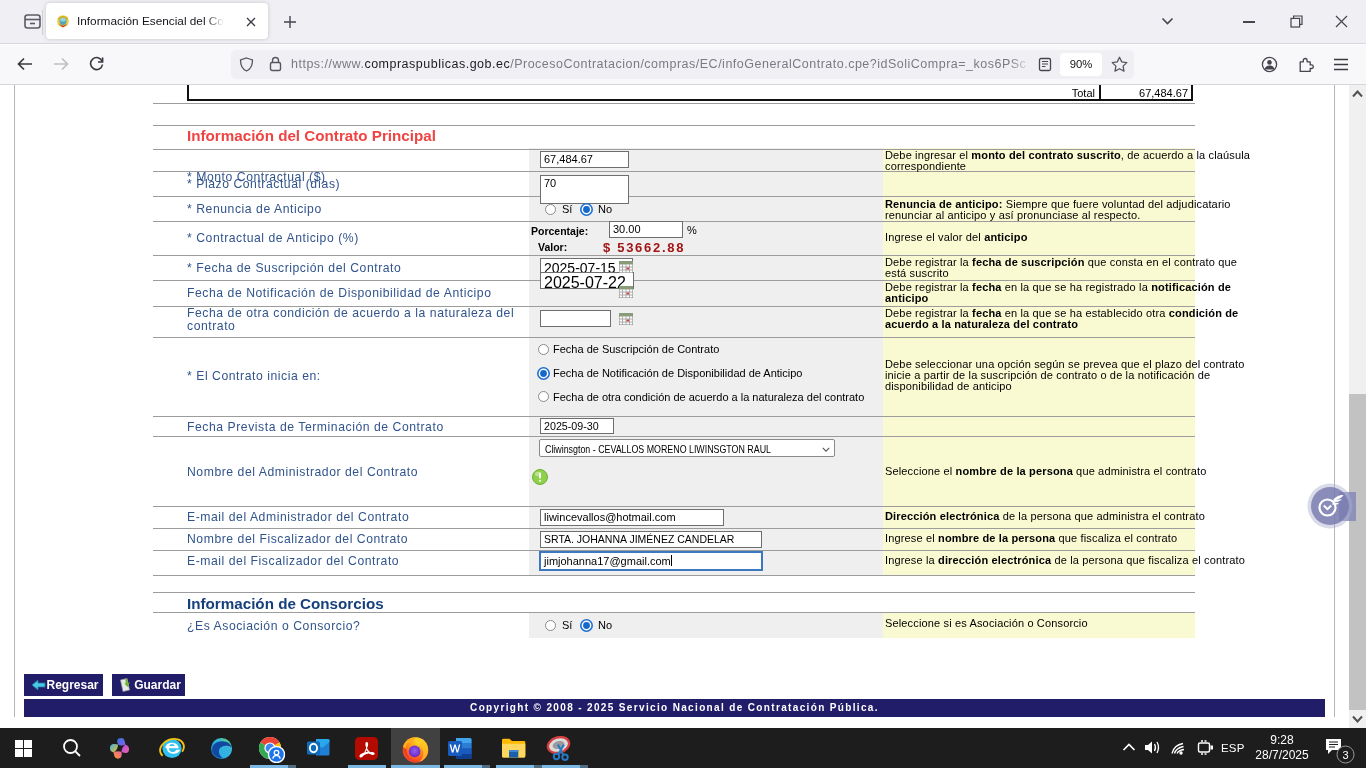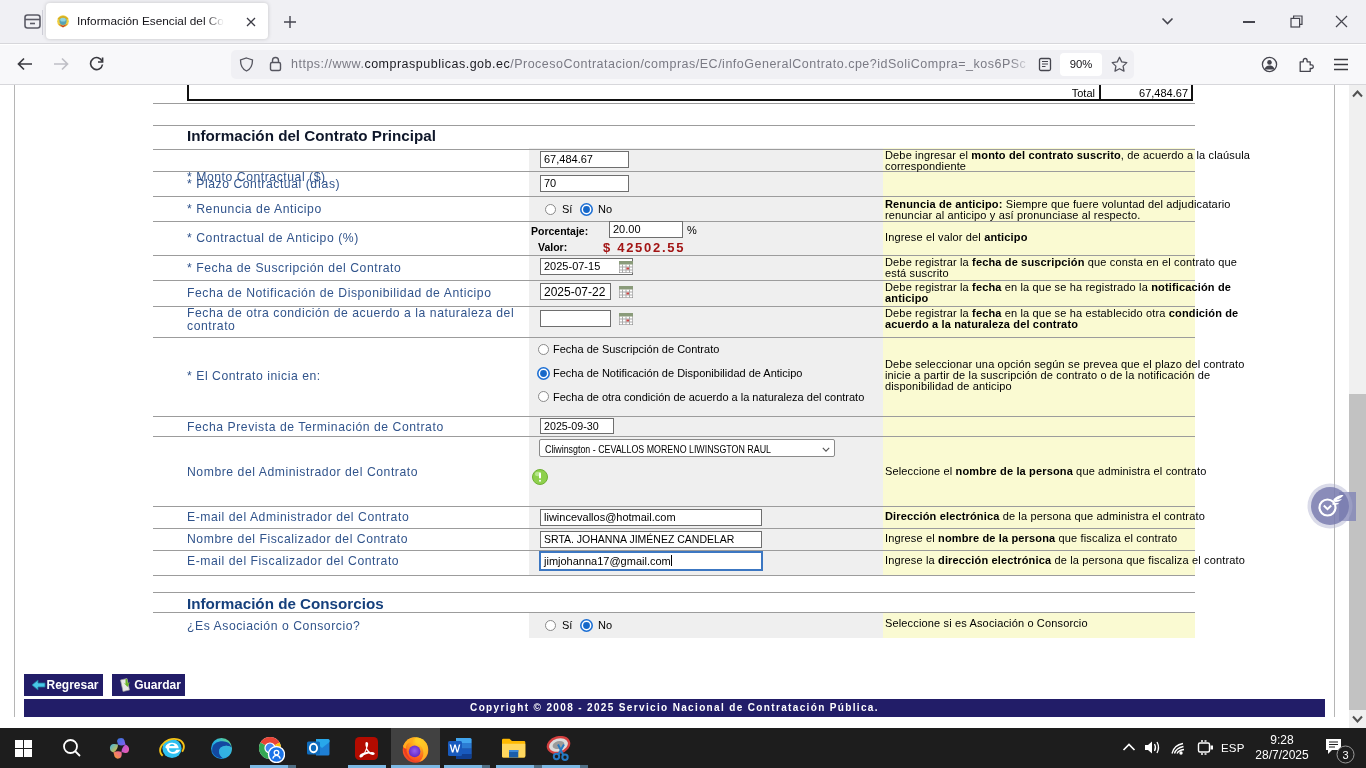--- a/index.html
+++ b/index.html
@@ -106,21 +106,21 @@
 <div class="a" style="left:1191px;top:85px;width:2px;height:16px;background:#111"></div>
 <div class="a" style="left:1099px;top:85px;width:2px;height:14px;background:#111"></div>
 <div class="a" style="left:187px;top:99px;width:1006px;height:2px;background:#111"></div>
 <div class="a" style="left:153px;top:103px;width:1042px;height:1px;background:#9c9c9c"></div>
 <div class="blk" style="left:1000px;top:87px;width:95px;text-align:right">Total</div>
 <div class="blk" style="left:1105px;top:87px;width:83px;text-align:right">67,484.67</div>
 
 <div class="a" style="left:529px;top:148px;width:354px;height:427px;background:#efefef"></div>
 <div class="a" style="left:883px;top:148px;width:312px;height:427px;background:#fafad2"></div>
 <div class="hr" style="top:125px"></div>
-<div class="a" style="left:187px;top:127px;font-size:15.2px;font-weight:bold;color:#0f172a">Información del Contrato Principal</div>
+<div class="a" style="left:187px;top:127px;font-size:15.2px;font-weight:bold;color:#ef4444">Información del Contrato Principal</div>
 <div class="hr" style="top:148.5px"></div>
 <div class="hr" style="top:171px"></div>
 <div class="hr" style="top:196px"></div>
 <div class="hr" style="top:221px"></div>
 <div class="hr" style="top:255px"></div>
 <div class="hr" style="top:280px"></div>
 <div class="hr" style="top:306px"></div>
 <div class="hr" style="top:337px"></div>
 <div class="hr" style="top:416px"></div>
 <div class="hr" style="top:436px"></div>
@@ -137,35 +137,35 @@
 <div class="lbl" style="top:286px">Fecha de Notificación de Disponibilidad de Anticipo</div>
 <div class="lbl" style="top:307px;white-space:normal;width:348px;line-height:12.5px">Fecha de otra condición de acuerdo a la naturaleza del contrato</div>
 <div class="lbl" style="top:369px">* El Contrato inicia en:</div>
 <div class="lbl" style="top:420px">Fecha Prevista de Terminación de Contrato</div>
 <div class="lbl" style="top:465px">Nombre del Administrador del Contrato</div>
 <div class="lbl" style="top:510px">E-mail del Administrador del Contrato</div>
 <div class="lbl" style="top:532px">Nombre del Fiscalizador del Contrato</div>
 <div class="lbl" style="top:554px">E-mail del Fiscalizador del Contrato</div>
 
 <div class="inp" style="left:540px;top:151px;width:89px;height:17px">67,484.67</div>
-<div class="inp" style="left:540px;top:175px;width:89px;height:17px">70</div>
+<div class="inp" style="left:540px;top:175px;width:89px;height:29px">70</div>
 <div class="a" style="left:545px;top:204px;width:11px;height:11px;border-radius:50%;background:#fff;border:1px solid #8a8a8a"></div>
 <div class="blk" style="left:562px;top:203px">Sí</div>
 <svg class="a" style="left:580px;top:203px" width="13" height="13" viewBox="0 0 13 13">
       <circle cx="6.5" cy="6.5" r="5.7" fill="#fff" stroke="#1c6fd4" stroke-width="1.6"></circle>
       <circle cx="6.5" cy="6.5" r="3.4" fill="#1668c9"></circle>
     </svg>
 <div class="blk" style="left:598px;top:203px">No</div>
 <div class="blk" style="left:531px;top:225px;font-weight:bold;font-size:10.5px">Porcentaje:</div>
-<div class="inp" style="left:609px;top:221px;width:74px;height:17px">20.00</div>
+<div class="inp" style="left:609px;top:221px;width:74px;height:17px">30.00</div>
 <div class="blk" style="left:687px;top:224px">%</div>
 <div class="blk" style="left:538px;top:241px;font-weight:bold;font-size:10.5px">Valor:</div>
-<div class="blk" style="left:603px;top:240px;font-weight:bold;color:#a31515;font-size:13px;letter-spacing:1.7px">$ 42502.55</div>
-<div class="inp" style="left:540px;top:258px;width:93px;height:17px;font-size:11px">2025-07-15</div>
-<div class="inp" style="left:540px;top:283px;width:71px;height:17px;font-size:12px">2025-07-22</div>
+<div class="blk" style="left:603px;top:240px;font-weight:bold;color:#a31515;font-size:13px;letter-spacing:1.7px">$ 53662.88</div>
+<div class="inp" style="left:540px;top:258px;width:93px;height:17px;font-size:14px">2025-07-15</div>
+<div class="inp" style="left:540px;top:272px;width:94px;height:17px;font-size:16px">2025-07-22</div>
 <div class="inp" style="left:540px;top:310px;width:71px;height:17px"></div>
 
 <svg class="a" style="left:619px;top:261px" width="14" height="12" viewBox="0 0 14 12">
       <rect x="0" y="0" width="14" height="12" fill="#fff" stroke="#777" stroke-width="1"></rect>
       <rect x="0" y="0" width="14" height="3.5" fill="#8a9b7a"></rect>
       <path d="M0 6 H14 M0 9 H14 M3.5 3.5 V12 M7 3.5 V12 M10.5 3.5 V12" stroke="#aaa" stroke-width="1"></path>
       <rect x="7.5" y="6.5" width="2.5" height="2" fill="#c44"></rect>
     </svg>
 <svg class="a" style="left:619px;top:286px" width="14" height="12" viewBox="0 0 14 12">
       <rect x="0" y="0" width="14" height="12" fill="#fff" stroke="#777" stroke-width="1"></rect>
@@ -196,21 +196,21 @@
       <path d="M.8 .8 L4 4.2 L7.2 .8" fill="none" stroke="#555" stroke-width="1.1"></path>
     </svg>
 
 <svg class="a" style="left:532px;top:469px" width="16" height="16" viewBox="0 0 16 16">
       <circle cx="8" cy="8" r="7.5" fill="#8ed04c"></circle>
       <circle cx="8" cy="8" r="7.5" fill="none" stroke="#6fb034" stroke-width="1"></circle>
       <ellipse cx="6" cy="5" rx="3" ry="2.2" fill="#b8e68e"></ellipse>
       <rect x="7" y="3.5" width="2" height="6" rx="1" fill="#fff"></rect>
       <rect x="7" y="10.8" width="2" height="2" rx="1" fill="#fff"></rect>
     </svg>
-<div class="inp" style="left:540px;top:509px;width:222px;height:17px">liwincevallos@hotmail.com</div>
+<div class="inp" style="left:540px;top:509px;width:184px;height:17px">liwincevallos@hotmail.com</div>
 <div class="inp" style="left:540px;top:531px;width:222px;height:17px;font-size:10.5px">SRTA. JOHANNA JIMÉNEZ CANDELAR</div>
 <div class="inp" style="left:539px;top:551px;width:224px;height:20px;border:2px solid #3c77c2;padding-top:2px">jimjohanna17@gmail.com<span style="display:inline-block;width:1px;height:11px;background:#000;vertical-align:-1px"></span></div>
 
 <div class="help" style="top:150px">Debe ingresar el <b>monto del contrato suscrito</b>, de acuerdo a la claúsula<br>correspondiente</div>
 <div class="help" style="top:199px"><b>Renuncia de anticipo:</b> Siempre que fuere voluntad del adjudicatario<br>renunciar al anticipo y así pronunciase al respecto.</div>
 <div class="help" style="top:232px">Ingrese el valor del <b>anticipo</b></div>
 <div class="help" style="top:282px">Debe registrar la <b>fecha</b> en la que se ha registrado la <b>notificación de<br>anticipo</b></div>
 <div class="help" style="top:257px">Debe registrar la <b>fecha de suscripción</b> que consta en el contrato que<br>está suscrito</div>
 <div class="help" style="top:359px">Debe seleccionar una opción según se prevea que el plazo del contrato<br>inicie a partir de la suscripción de contrato o de la notificación de<br>disponibilidad de anticipo</div>
 <div class="help" style="top:308px">Debe registrar la <b>fecha</b> en la que se ha establecido otra <b>condición de<br>acuerdo a la naturaleza del contrato</b></div>

